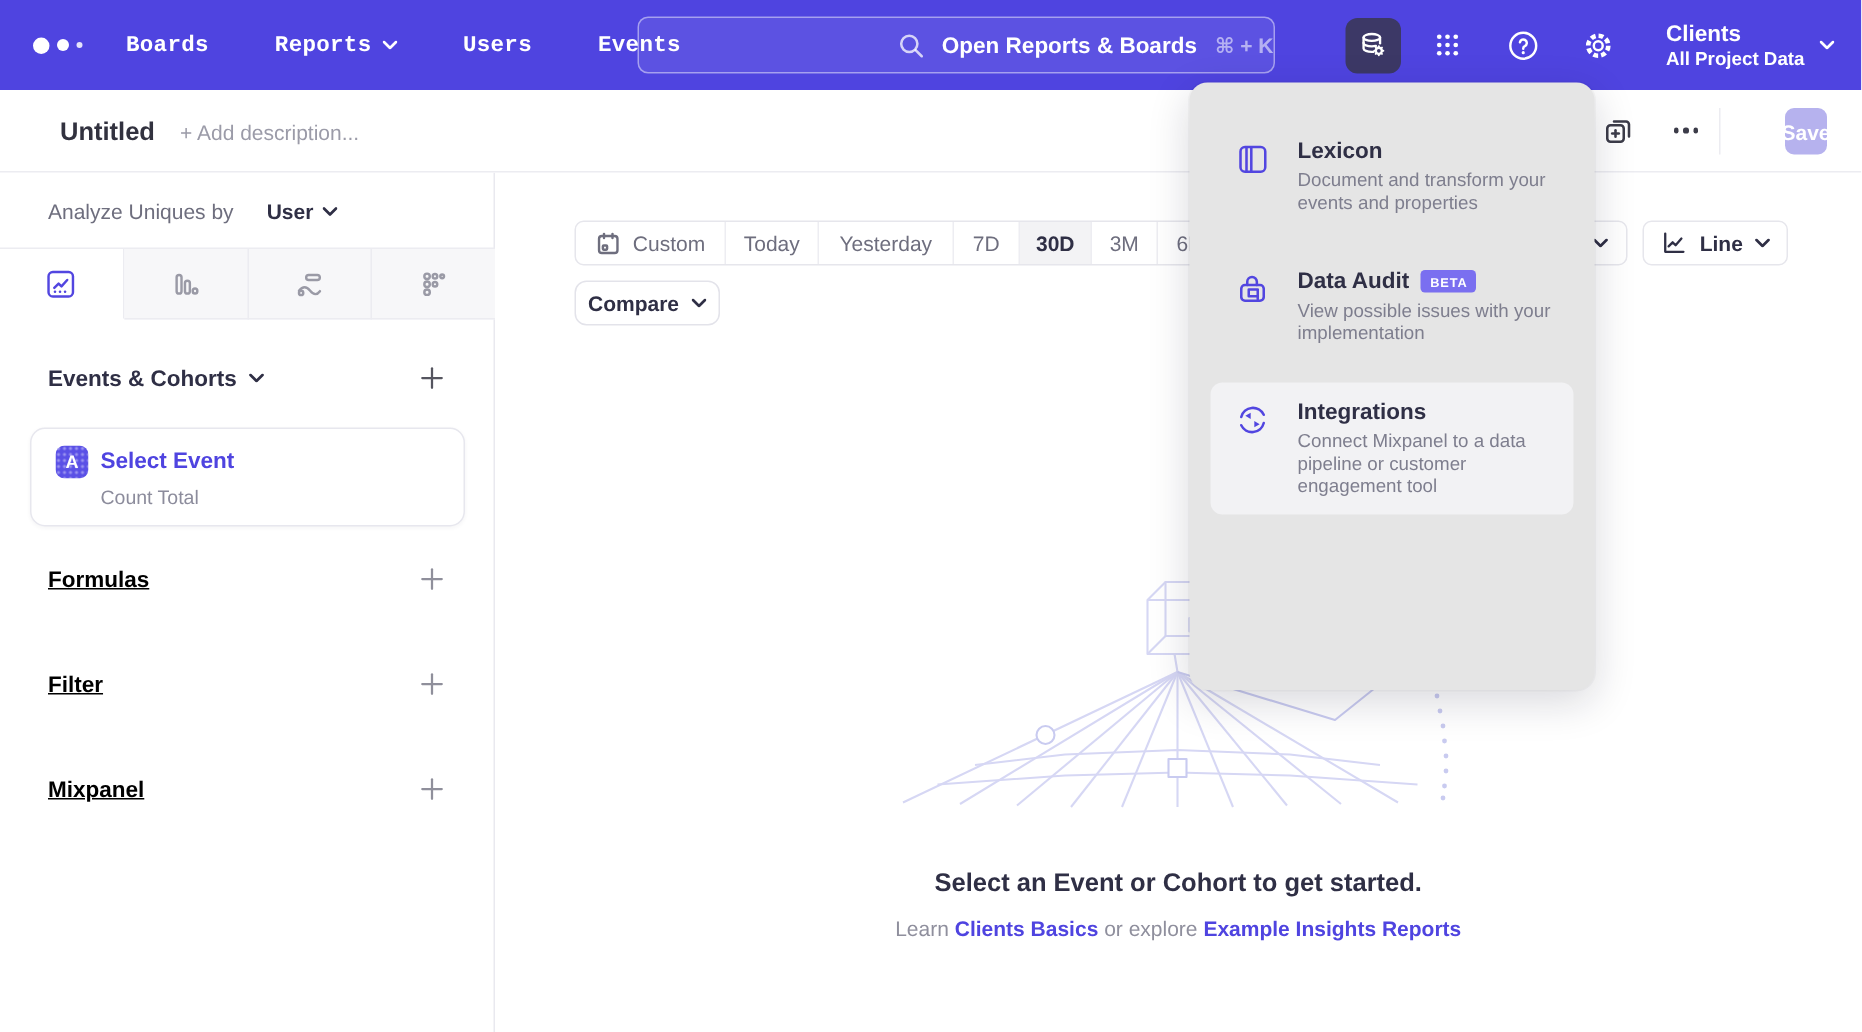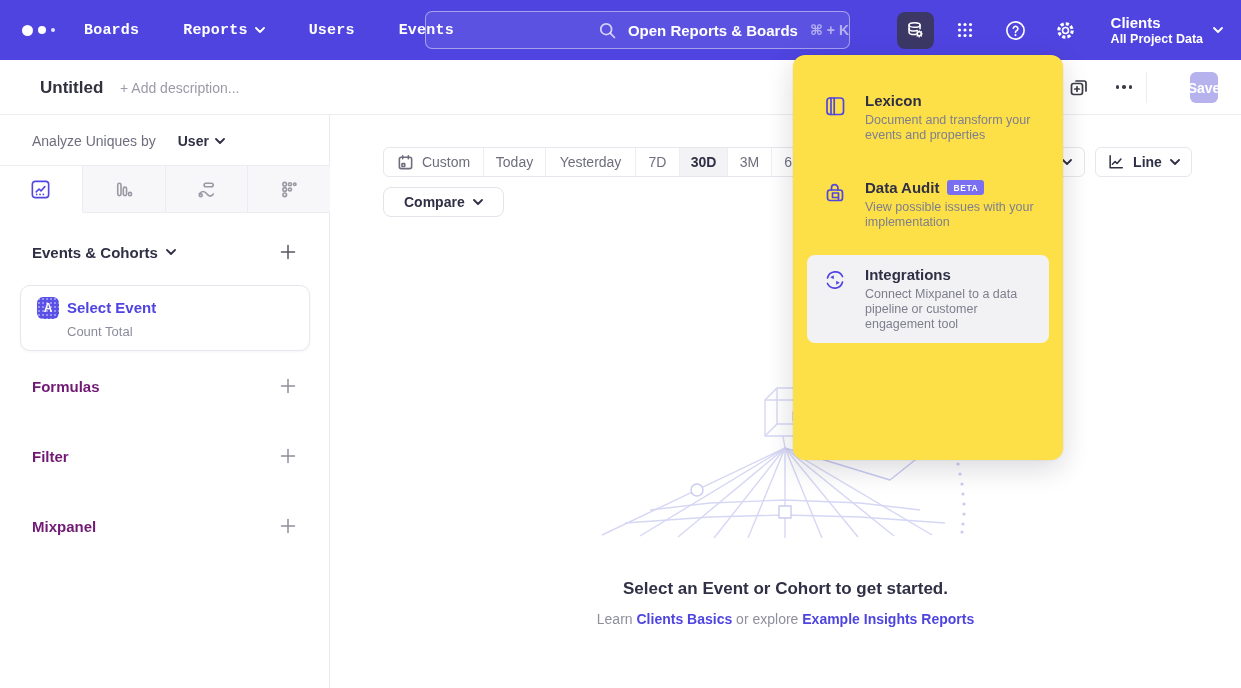--- a/index.html
+++ b/index.html
@@ -42,46 +42,46 @@
   
   .sidebar { position:absolute; left:0; top:115px; width:330px; height:573px; background:#fff; border-right:1px solid #e9e9ef; }
   .analyze-row { position:absolute; left:32px; top:18px; font-size:14px; color:#6e6e7e; display:flex; align-items:center; gap:22px; }
   .analyze-val { color:#2f2f45; font-weight:600; display:flex; align-items:center; gap:6px; cursor:pointer; }
   .chart-tabs { position:absolute; left:0; top:50px; width:330px; height:48px; display:flex; border-top:1px solid #ececf1; }
   .chart-tab { flex:1; background:#f7f7f9; border-bottom:1px solid #ececf1; border-right:1px solid #ececf1; display:flex; align-items:center; justify-content:center; cursor:pointer; }
   .chart-tab:last-child { border-right:none; }
   .chart-tab.selected { background:#fff; border-bottom:1px solid #fff; }
   .side-section { position:absolute; left:32px; right:32px; display:flex; align-items:center; justify-content:space-between; }
   .side-title-dark { font-size:15px; font-weight:700; color:#2f2f45; display:flex; align-items:center; gap:8px; cursor:pointer; }
-  .side-title-gray { font-size:15px; font-weight:600; color:#701a75; }
+  .side-title-gray { font-size:15px; font-weight:600; color:#000000;text-decoration:underline; }
   .plus-btn { width:18px; height:18px; cursor:pointer; }
   .plus-btn svg { width:18px; height:18px; display:block; }
   .event-card { position:absolute; left:20px; top:170px; width:290px; height:66px; border:1px solid #e7e7ee; border-radius:10px; background:#fff; box-shadow:0 1px 3px rgba(30,30,60,.05); cursor:pointer; }
   .event-badge { position:absolute; left:16px; top:11px; width:22px; height:22px; border-radius:6px; color:#fff; font-size:12px; font-weight:700; display:flex; align-items:center; justify-content:center;
       background:#5a50e6; background-image:radial-gradient(rgba(255,255,255,.38) 1px, transparent 1.1px); background-size:4px 4px; }
   .event-title { position:absolute; left:46px; top:13px; font-size:15px; font-weight:600; color:#4f44e0; }
   .event-sub { position:absolute; left:46px; top:38px; font-size:13px; color:#8c8c9c; }
 
   
   .main { position:absolute; left:330px; top:115px; width:911px; height:573px; background:#fff; }
   .date-seg { position:absolute; left:53px; top:32px; height:30px; display:flex; border:1px solid #e6e6ec; border-radius:6px; background:#fff; overflow:hidden; z-index:1; }
   .seg { display:flex; align-items:center; justify-content:center; gap:8px; font-size:14px; color:#6e6e7e; border-right:1px solid #ededf2; cursor:pointer; white-space:nowrap; }
   .seg:last-child { border-right:none; }
   .seg.selected { background:#f3f3f5; color:#2f2f45; font-weight:600; }
   .seg-custom{width:100px} .seg-today{width:62px} .seg-yest{width:90px} .seg-7d{width:44px} .seg-30d{width:48px} .seg-3m{width:44px} .seg-6m{width:44px}
   .interval-stub { position:absolute; left:665px; top:32px; width:90px; height:30px; border:1px solid #e6e6ec; border-radius:6px; background:#fff; display:flex; align-items:center; justify-content:flex-end; padding-right:12px; color:#2f2f45; cursor:pointer; z-index:1; }
   .line-btn { position:absolute; left:765px; top:32px; width:97px; height:30px; border:1px solid #e6e6ec; border-radius:6px; background:#fff; display:flex; align-items:center; justify-content:center; gap:8px; font-size:14px; font-weight:600; color:#2f2f45; cursor:pointer; z-index:1; }
-  .compare-btn { position:absolute; left:53px; top:72px; height:30px; padding:0 20px; border:1px solid #e3e3ea; border-radius:8px; background:#fff; display:flex; align-items:center; gap:8px; font-size:14px; font-weight:600; color:#2f2f45; cursor:pointer; }
+  .compare-btn { position:absolute; left:53px; top:72px; height:30px; padding:0 8px; border:1px solid #e3e3ea; border-radius:8px; background:#fff; display:flex; align-items:center; gap:8px; font-size:14px; font-weight:600; color:#2f2f45; cursor:pointer; }
   .illus { position:absolute; left:260px; top:245px; width:390px; height:190px; }
   .empty-title { position:absolute; left:0; top:464px; width:100%; text-align:center; font-size:17px; font-weight:700; color:#2f2f45; }
   .empty-links { position:absolute; left:0; top:496px; width:100%; text-align:center; font-size:14px; color:#8f8f9d; }
   .empty-links .lnk { color:#4f44e0; font-weight:600; cursor:pointer; }
 
   
-  .panel { position:absolute; left:793px; top:55px; width:270px; height:405px; background:#fde047; border-radius:12px; box-shadow:0 8px 28px rgba(20,20,43,.16), 0 0 0 1px rgba(20,20,43,.03); z-index:60; padding:26px 14px 14px; display:flex; flex-direction:column; gap:14px; }
+  .panel { position:absolute; left:793px; top:55px; width:270px; height:405px; background:#e5e5e5; border-radius:12px; box-shadow:0 8px 28px rgba(20,20,43,.16), 0 0 0 1px rgba(20,20,43,.03); z-index:60; padding:26px 14px 14px; display:flex; flex-direction:column; gap:14px; }
   .menu-item { display:flex; gap:16px; padding:11px 12px 11px 16px; border-radius:8px; cursor:pointer; }
   .menu-item.highlighted { background:#f2f2f4; }
   .menu-icon { width:26px; flex:0 0 26px; padding-top:2px; }
   .menu-icon svg { width:24px; height:24px; }
   .menu-title-row { display:flex; align-items:center; gap:8px; }
   .menu-title { font-size:15px; font-weight:600; color:#2f2f45; }
   .beta-badge { background:#7a6ff0; color:#fff; font-size:8.5px; font-weight:700; letter-spacing:.6px; padding:2.5px 6px; border-radius:3px; }
   .menu-desc { margin-top:4px; font-size:12.5px; line-height:15px; color:#7e7e8e; max-width:172px; }
 
   .ic-stroke { fill:none; stroke:currentColor; stroke-width:1.7; stroke-linecap:round; stroke-linejoin:round; }

